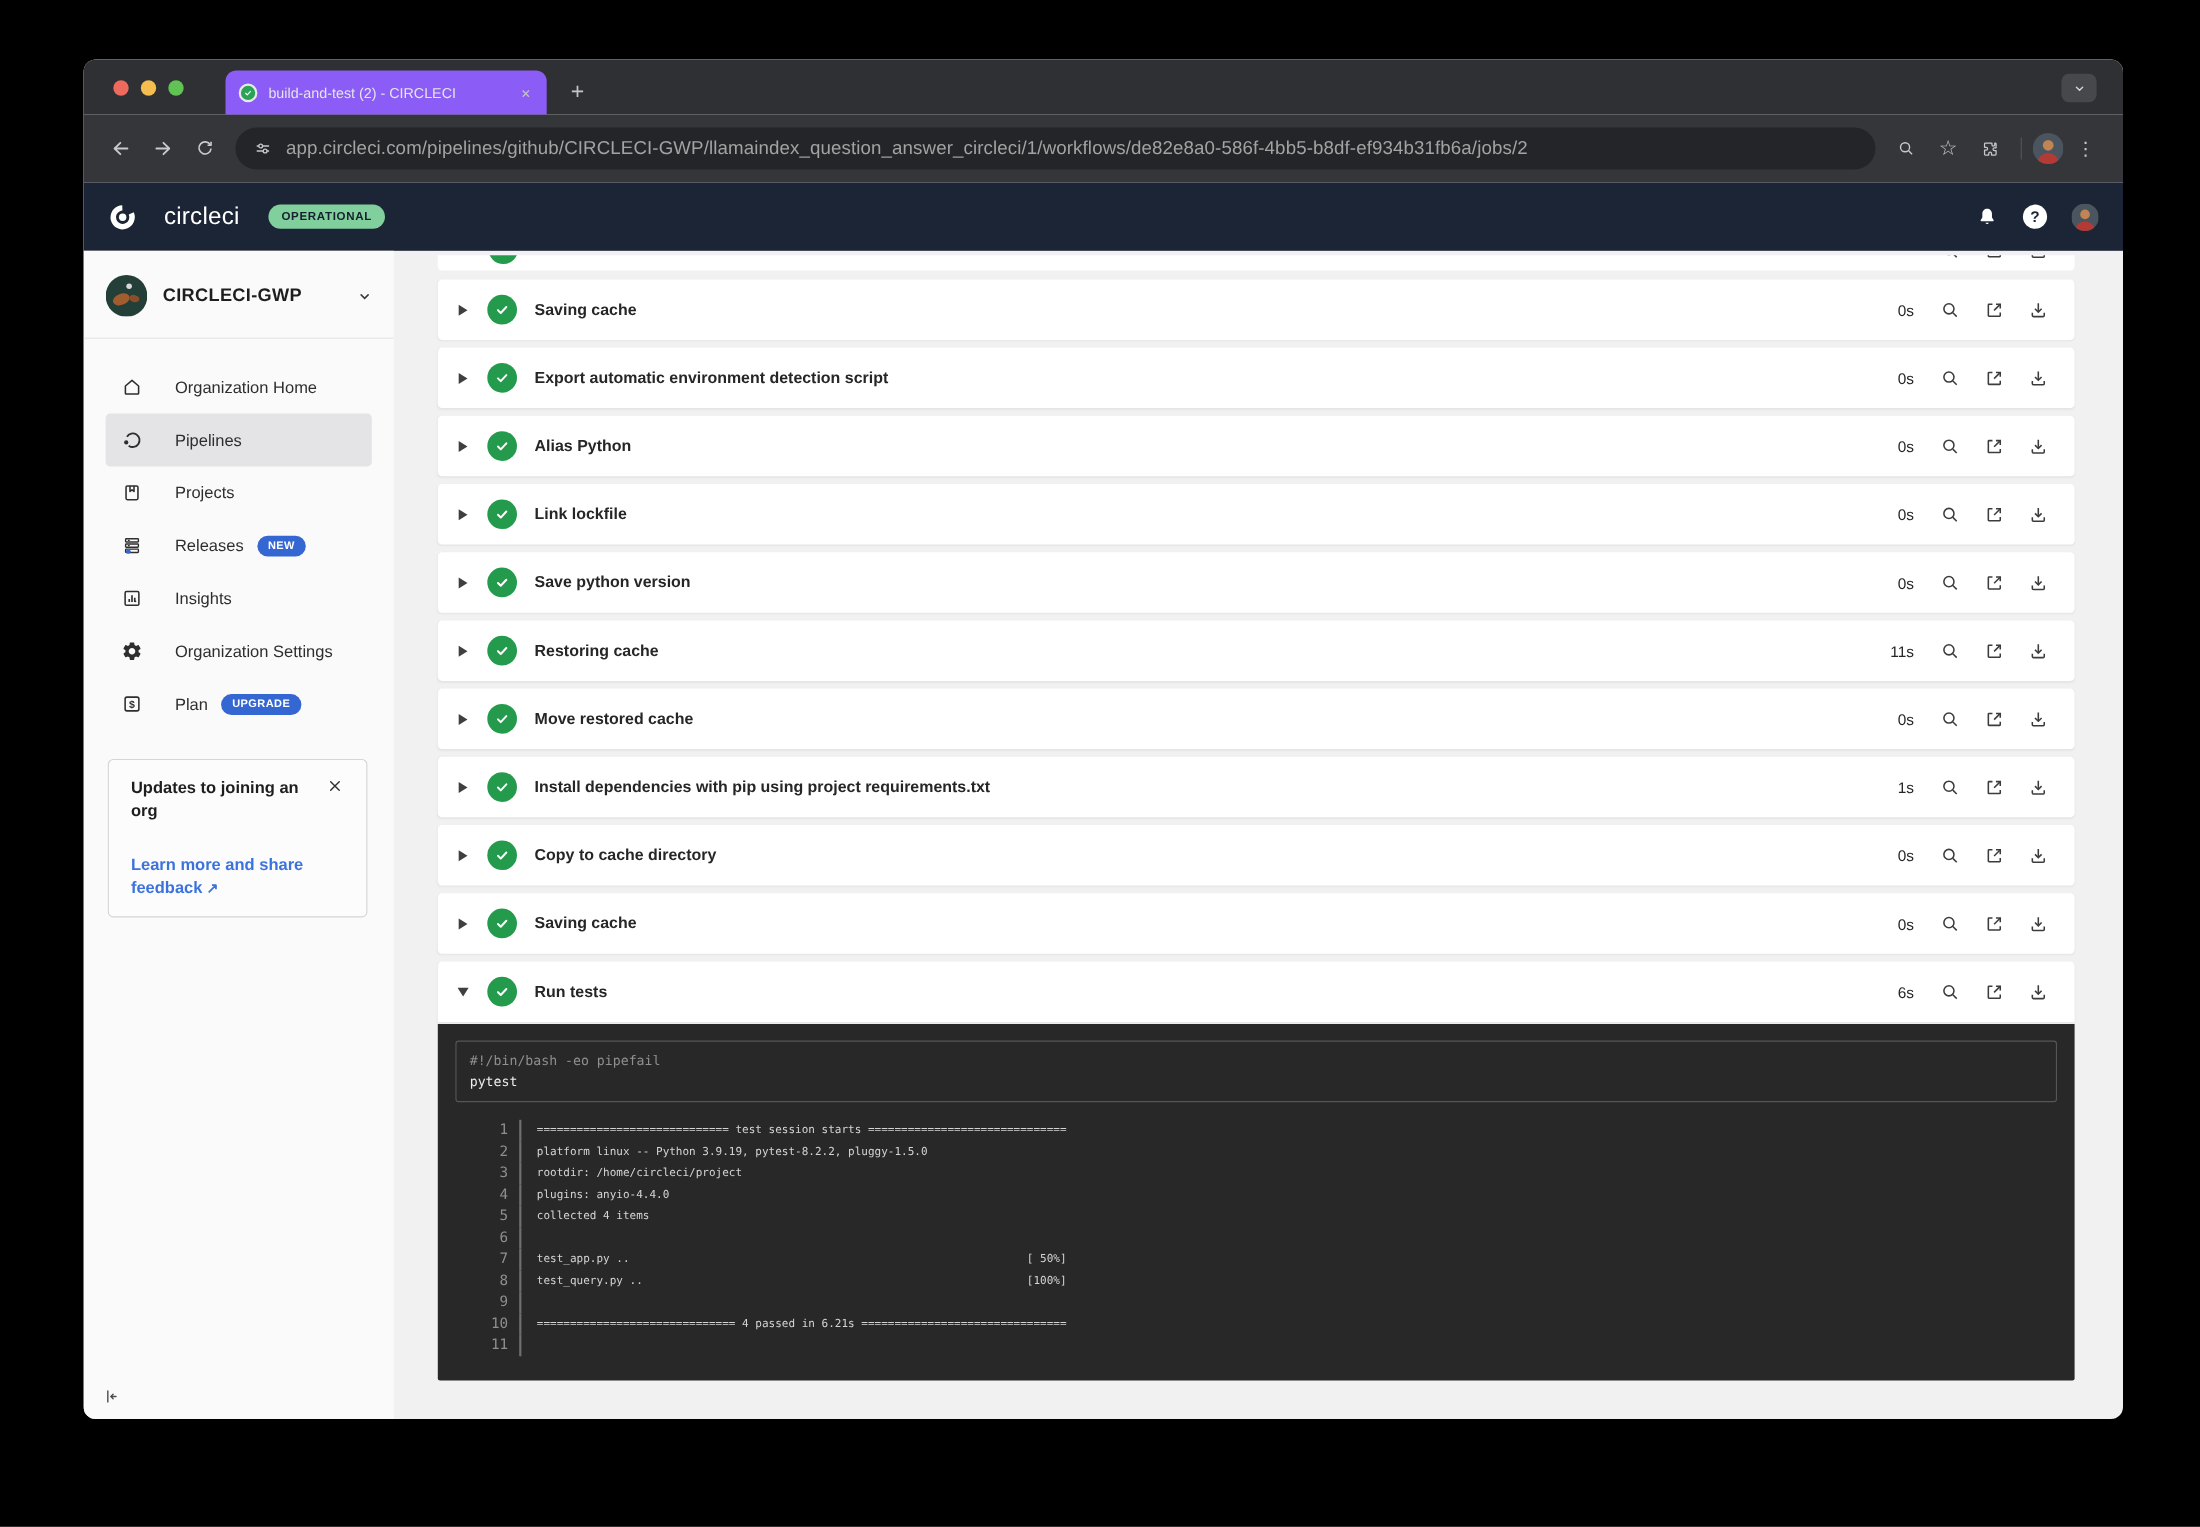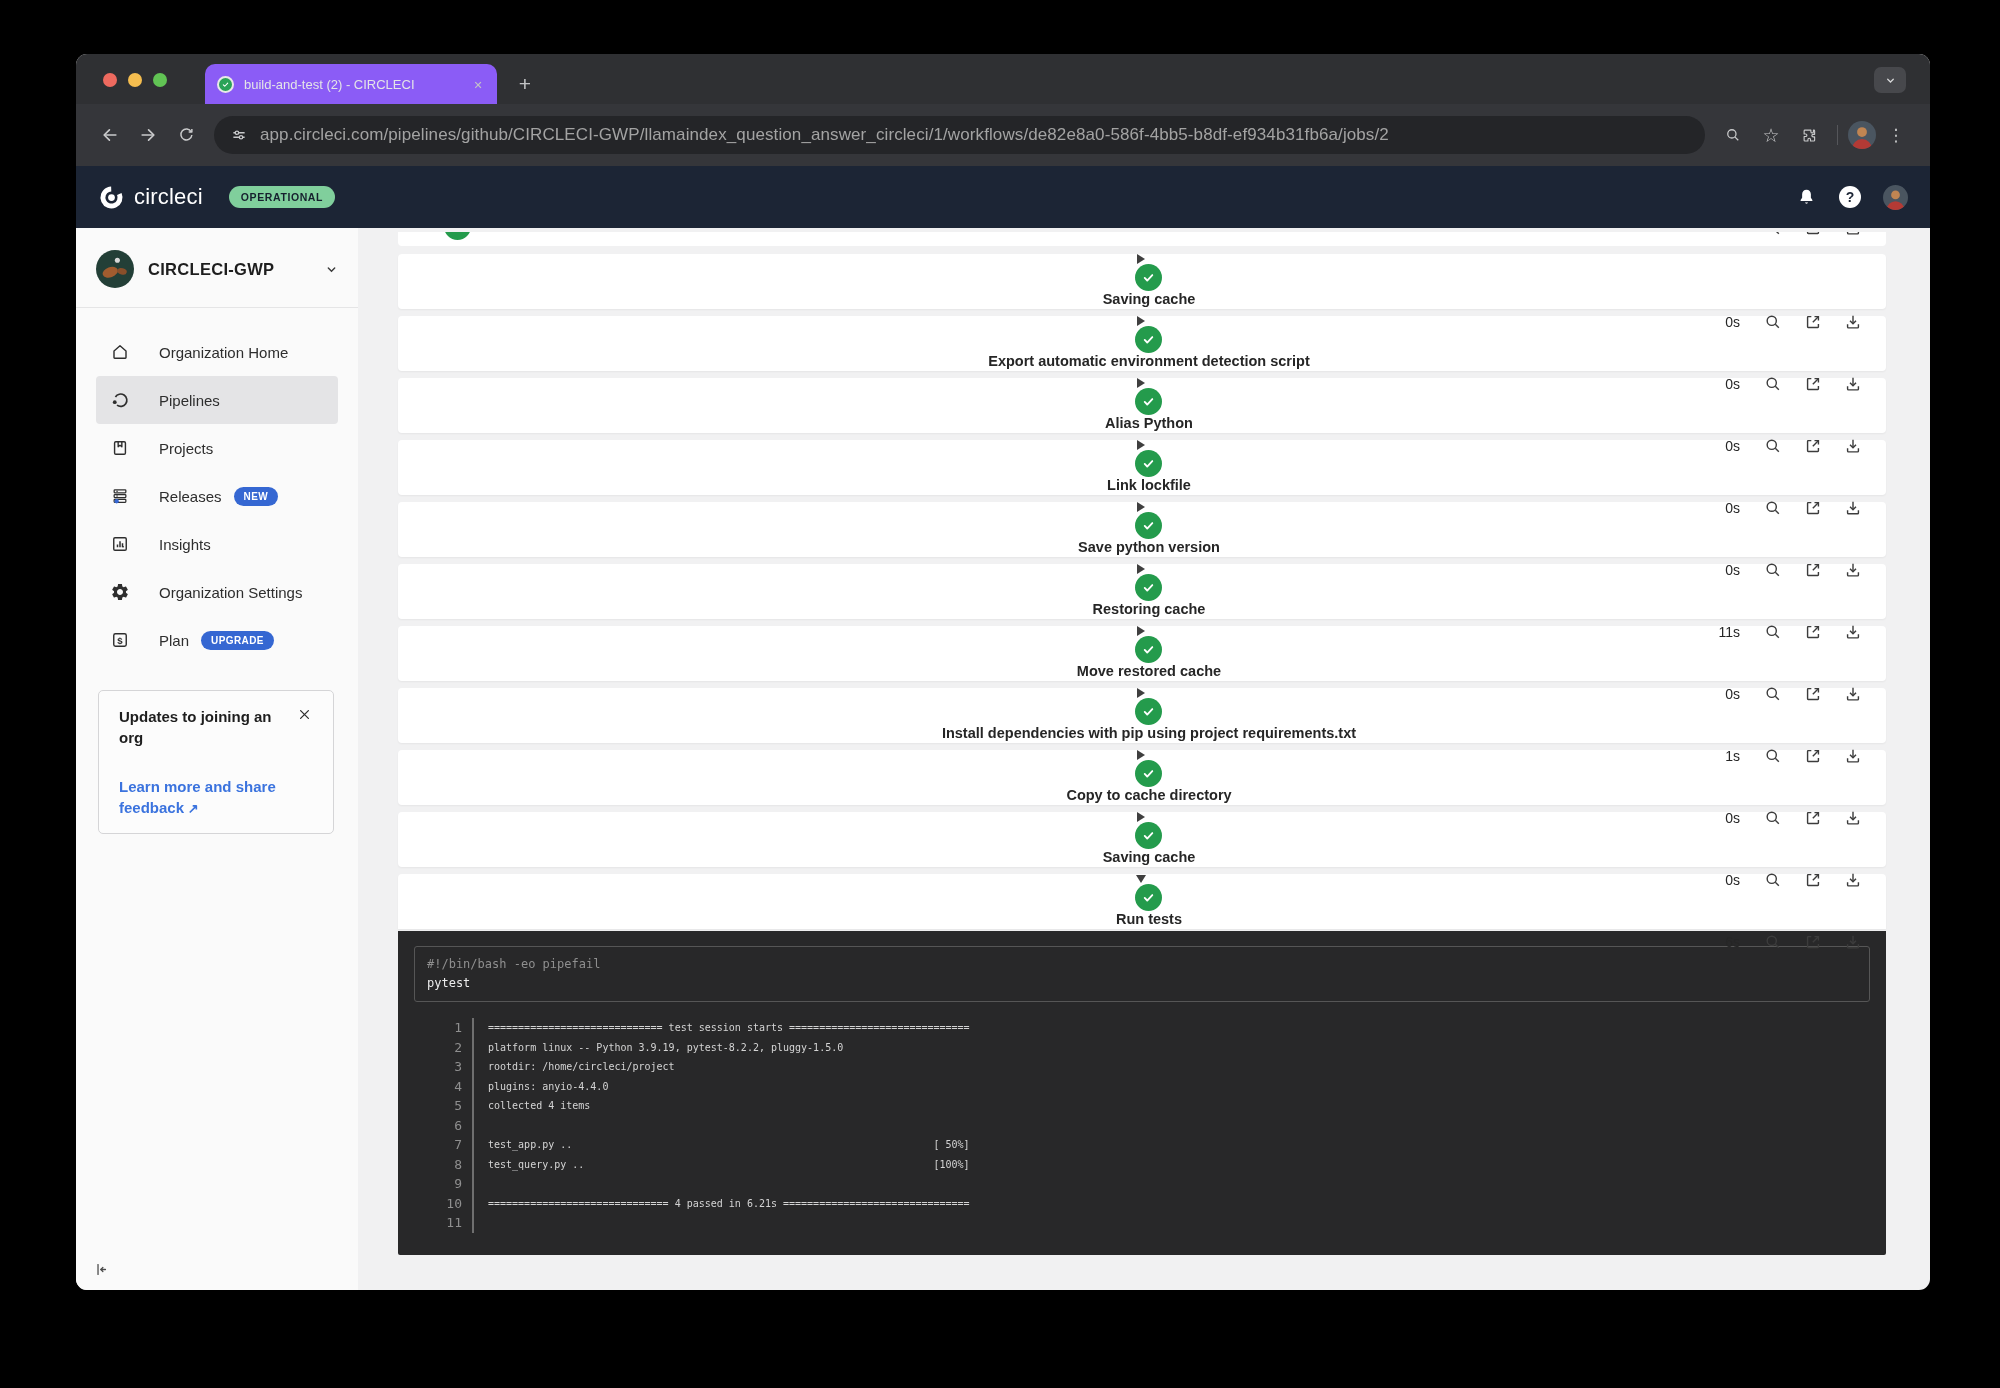--- a/index.html
+++ b/index.html
@@ -24,21 +24,21 @@
   .tb-btn { width:36px; height:36px; display:flex; align-items:center; justify-content:center; color:#c9cacb; border-radius:50%; flex:none; }
   .omnibox { flex:1; height:38px; background:#242528; border-radius:19px; display:flex; align-items:center; padding:0 16px; gap:12px; margin:0 8px; min-width:0; }
   .url { color:#a3a3a3; font-size:17px; white-space:nowrap; overflow:hidden; letter-spacing:.1px; }
   .tb-sep { width:1px; height:20px; background:#55565a; margin:0 8px; flex:none; }
   .tb-avatar { width:28px; height:28px; border-radius:50%; overflow:hidden; flex:none; }
   .glyph-star::before{content:"\2606"; font-size:19px;}
   .glyph-kebab::before{content:"\22EE"; font-size:17px;}
 
   
   .app-header { height:62px; background:#1c2535; display:flex; align-items:center; padding:0 22px; flex:none; }
-  .logo { display:flex; align-items:center; gap:9px; }
+  .logo { display:flex; align-items:center; gap:24px; }
   .logo-text { font-size:22px; color:#fff; font-weight:500; letter-spacing:.2px; }
   .op-badge { margin-left:26px; background:#80cf9c; color:#16202e; font-size:10.5px; font-weight:700; letter-spacing:.6px; padding:5px 12px; border-radius:12px; }
   .header-right { margin-left:auto; display:flex; align-items:center; gap:22px; }
   .q-circle { width:22px; height:22px; border-radius:50%; background:#fff; color:#1c2535; font-weight:700; font-size:14px; display:flex; align-items:center; justify-content:center; }
   .q-circle::before{content:"?";}
   .hdr-avatar { width:25px; height:25px; border-radius:50%; overflow:hidden; }
 
   
   .body-row { flex:1; display:flex; min-height:0; }
   .sidebar { width:282px; background:#fafafa; flex:none; position:relative; }
@@ -58,21 +58,21 @@
   .promo-title { font-size:15px; font-weight:700; color:#1e1e1e; line-height:1.4; width:160px; }
   .promo-close { margin-left:auto; color:#2e2e2e; display:flex; }
   .promo-link { color:#3b73de; font-weight:700; font-size:15px; line-height:1.4; margin-top:28px; width:180px; }
   .promo-link::after { content:" \2197"; font-size:13px; }
   .collapse-btn { position:absolute; left:16px; bottom:12px; color:#4a4a4a; display:flex; }
 
   .main { flex:1; padding:4px 44px 0 40px; overflow:hidden; }
   .partial-row { height:14px; background:#fff; border-radius:0 0 4px 4px; position:relative; overflow:hidden; margin-bottom:8px; }
   .partial-check { position:absolute; left:46px; top:-19px; width:27px; height:27px; border-radius:50%; background:#249b4c; }
   .partial-icons { position:absolute; right:18px; top:-19px; display:flex; align-items:center; gap:10px; color:#3c3c3c; }
-  .step-row { height:55px; background:#fff; border-radius:4px; display:flex; align-items:center; padding:0 18px 0 16px; margin-bottom:7px; box-shadow:0 1px 2px rgba(0,0,0,.05);flex-direction:column; }
+  .step-row { height:55px; background:#fff; border-radius:4px; display:flex; align-items:center; padding:0 18px 0 16px; margin-bottom:7px; box-shadow:0 1px 2px rgba(0,0,0,.05); }
   .tri { width:0; height:0; border-left:8px solid #3f3f3f; border-top:5px solid transparent; border-bottom:5px solid transparent; margin:0 3px; flex:none; }
   .tri.down { transform:rotate(90deg); }
   .check { width:27px; height:27px; border-radius:50%; background:#249b4c; display:flex; align-items:center; justify-content:center; margin-left:15px; flex:none; }
   .step-name { margin-left:16px; font-size:14.5px; font-weight:700; color:#262626; }
   .step-right { margin-left:auto; display:flex; align-items:center; gap:10px; }
   .duration { font-size:14px; color:#262626; margin-right:8px; min-width:26px; text-align:right; }
   .icon-btn { width:30px; height:30px; display:flex; align-items:center; justify-content:center; color:#3c3c3c; }
 
   .run-row { margin-bottom:2px; border-radius:4px 4px 0 0; }
   .terminal { background:#282829; border-radius:0 0 2px 2px; padding:15px 16px 22px; margin-bottom:26px; }

